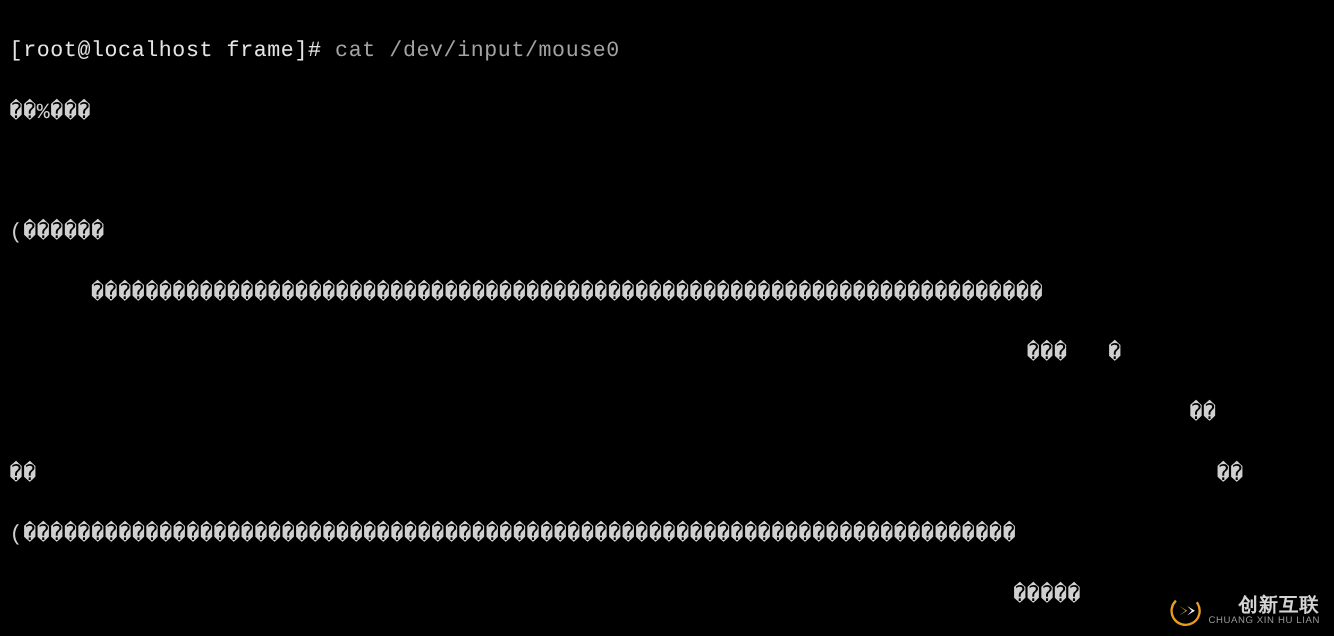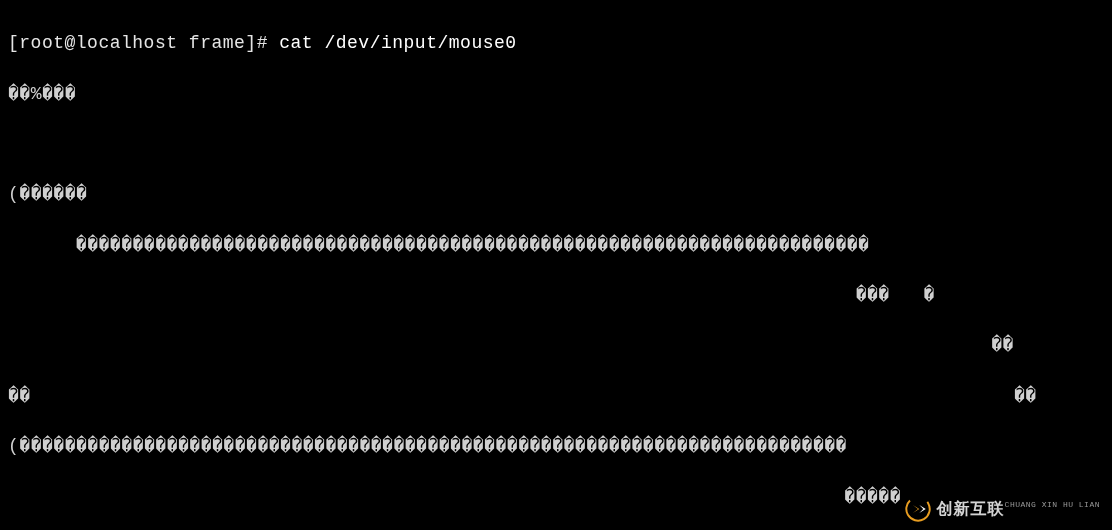--- a/index.html
+++ b/index.html
@@ -20,51 +20,52 @@
       overflow: hidden;
     }
     .terminal {
       white-space: pre;
       letter-spacing: 0.5px;
     }
     .prompt-user {
       color: #e5e5e5;
     }
     .command {
-      color: #ffffff;
+      color: #a3a3a3;
     }
     .watermark {
       position: absolute;
       right: 12px;
       bottom: 8px;
       display: flex;
       align-items: center;
       gap: 6px;
       opacity: 0.95;
     }
     .watermark-icon {
       width: 26px;
       height: 26px;
     }
     .watermark-text {
       display: flex;
-      flex-direction: row;
+      flex-direction: column;
       line-height: 1;
+      text-align: right;
     }
     .watermark-cn {
       color: #e0e0e0;
       font-size: 16px;
       font-family: "Microsoft YaHei", sans-serif;
       font-weight: bold;
       letter-spacing: 1px;
     }
     .watermark-en {
       color: #a0a0a0;
       font-size: 8px;
-      font-family: Liberation Mono, monospace;
+      font-family: Liberation Sans, sans-serif;
       letter-spacing: 0.5px;
     }
     .line {
       display: block;
       min-height: 1.4em;
     }
   </style>
 </head>
 <body>
 

